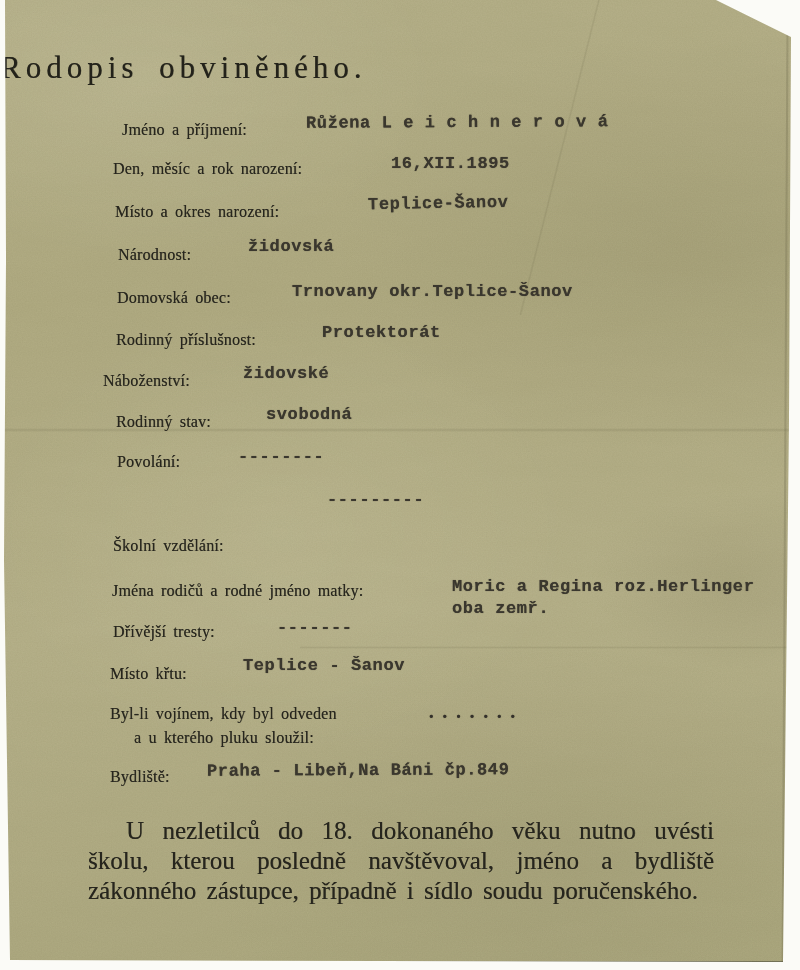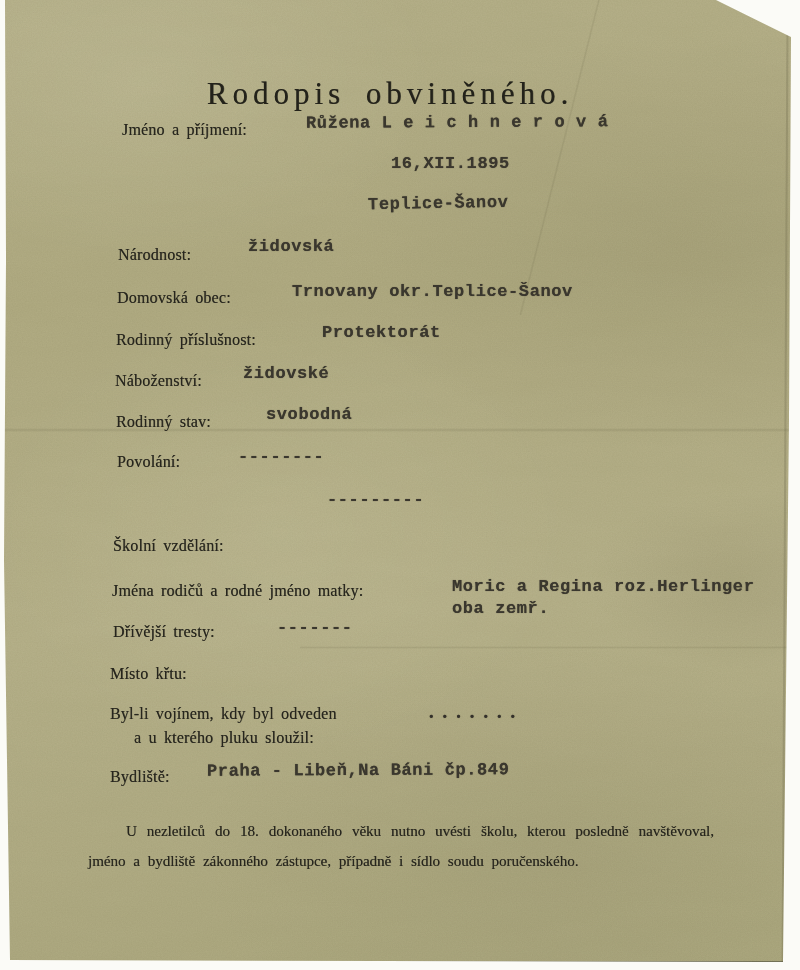--- a/index.html
+++ b/index.html
@@ -52,31 +52,29 @@
     font-weight:bold;
     font-size:17px;line-height:21px;
     color:#3a372e;
     letter-spacing:.6px;
     text-shadow:0 0 .8px rgba(52,48,38,.8);
     white-space:nowrap;
   }
   .val.dots{font-size:11px;letter-spacing:7px;color:#33302a;}
   .title{
     position:absolute;top:48px;left:0;width:780px;
-    text-align:center;
     font-size:31px;line-height:40px;
     letter-spacing:5px;
     word-spacing:8px;
     color:#23221a;
     text-shadow:.4px .4px .6px rgba(35,34,26,.55);
-    margin-top:26px;
   }
   .footer{
     position:absolute;left:88px;top:816px;width:626px;
-    font-size:15px;line-height:30px;
+    font-size:25px;line-height:30px;
     color:#26251d;
     word-spacing:4px;
     text-align:justify;
     text-align-last:left;
     text-indent:38px;
     text-shadow:.3px .3px .5px rgba(38,37,29,.55);
   }
 </style>
 </head>
 <body>
@@ -101,54 +99,57 @@
     <div class="crease h2"></div>
     <div class="crease d1"></div>
     <div class="edge-bottom"></div>
     <div class="edge-right"></div>
 
     <div class="title">Rodopis obviněného.</div>
 
     <div class="lab" style="top:118px;left:122px">Jméno a příjmení:</div>
     <div class="val" style="top:112px;left:306px;transform:rotate(-0.3deg)">Růžena L e i c h n e r o v á</div>
 
+    <div class="lab" style="top:157px;left:113px">Den, měsíc a rok narození:</div>
     <div class="val" style="top:153px;left:391px">16,XII.1895</div>
 
+    <div class="lab" style="top:200px;left:115px">Místo a okres narození:</div>
     <div class="val" style="top:193px;left:368px;transform:rotate(-1deg)">Teplice-Šanov</div>
 
     <div class="lab" style="top:243px;left:118px">Národnost:</div>
     <div class="val" style="top:236px;left:248px">židovská</div>
 
     <div class="lab" style="top:286px;left:117px">Domovská obec:</div>
     <div class="val" style="top:281px;left:292px">Trnovany okr.Teplice-Šanov</div>
 
     <div class="lab" style="top:328px;left:116px">Rodinný příslušnost:</div>
     <div class="val" style="top:322px;left:322px">Protektorát</div>
 
-    <div class="lab" style="top:369px;left:115px">Náboženství:</div>
+    <div class="lab" style="top:369px;left:103px">Náboženství:</div>
     <div class="val" style="top:363px;left:243px">židovské</div>
 
     <div class="lab" style="top:410px;left:116px">Rodinný stav:</div>
     <div class="val" style="top:404px;left:266px">svobodná</div>
 
     <div class="lab" style="top:450px;left:117px">Povolání:</div>
     <div class="val" style="top:446px;left:238px">--------</div>
 
     <div class="val" style="top:489px;left:327px">---------</div>
 
     <div class="lab" style="top:534px;left:113px">Školní vzdělání:</div>
 
     <div class="lab" style="top:579px;left:112px">Jména rodičů a rodné jméno matky:</div>
     <div class="val" style="top:576px;left:452px">Moric a Regina roz.Herlinger</div>
     <div class="val" style="top:598px;left:452px">oba zemř.</div>
 
     <div class="lab" style="top:620px;left:113px">Dřívější tresty:</div>
     <div class="val" style="top:617px;left:277px">-------</div>
 
     <div class="lab" style="top:662px;left:110px">Místo křtu:</div>
+    <div class="val" style="top:655px;left:243px">Teplice - Šanov</div>
 
     <div class="lab" style="top:702px;left:110px">Byl-li vojínem, kdy byl odveden</div>
     <div class="lab" style="top:726px;left:134px">a u kterého pluku sloužil:</div>
     <div class="val dots" style="top:707px;left:428px">•••••••</div>
 
     <div class="lab" style="top:765px;left:110px">Bydliště:</div>
     <div class="val" style="top:760px;left:207px;transform:rotate(-0.3deg)">Praha - Libeň,Na Báni čp.849</div>
 
     <div class="footer">U nezletilců do 18. dokonaného věku nutno uvésti školu, kterou posledně navštěvoval, jméno a bydliště zákonného zástupce, případně i sídlo soudu poručenského.</div>
   </div>

